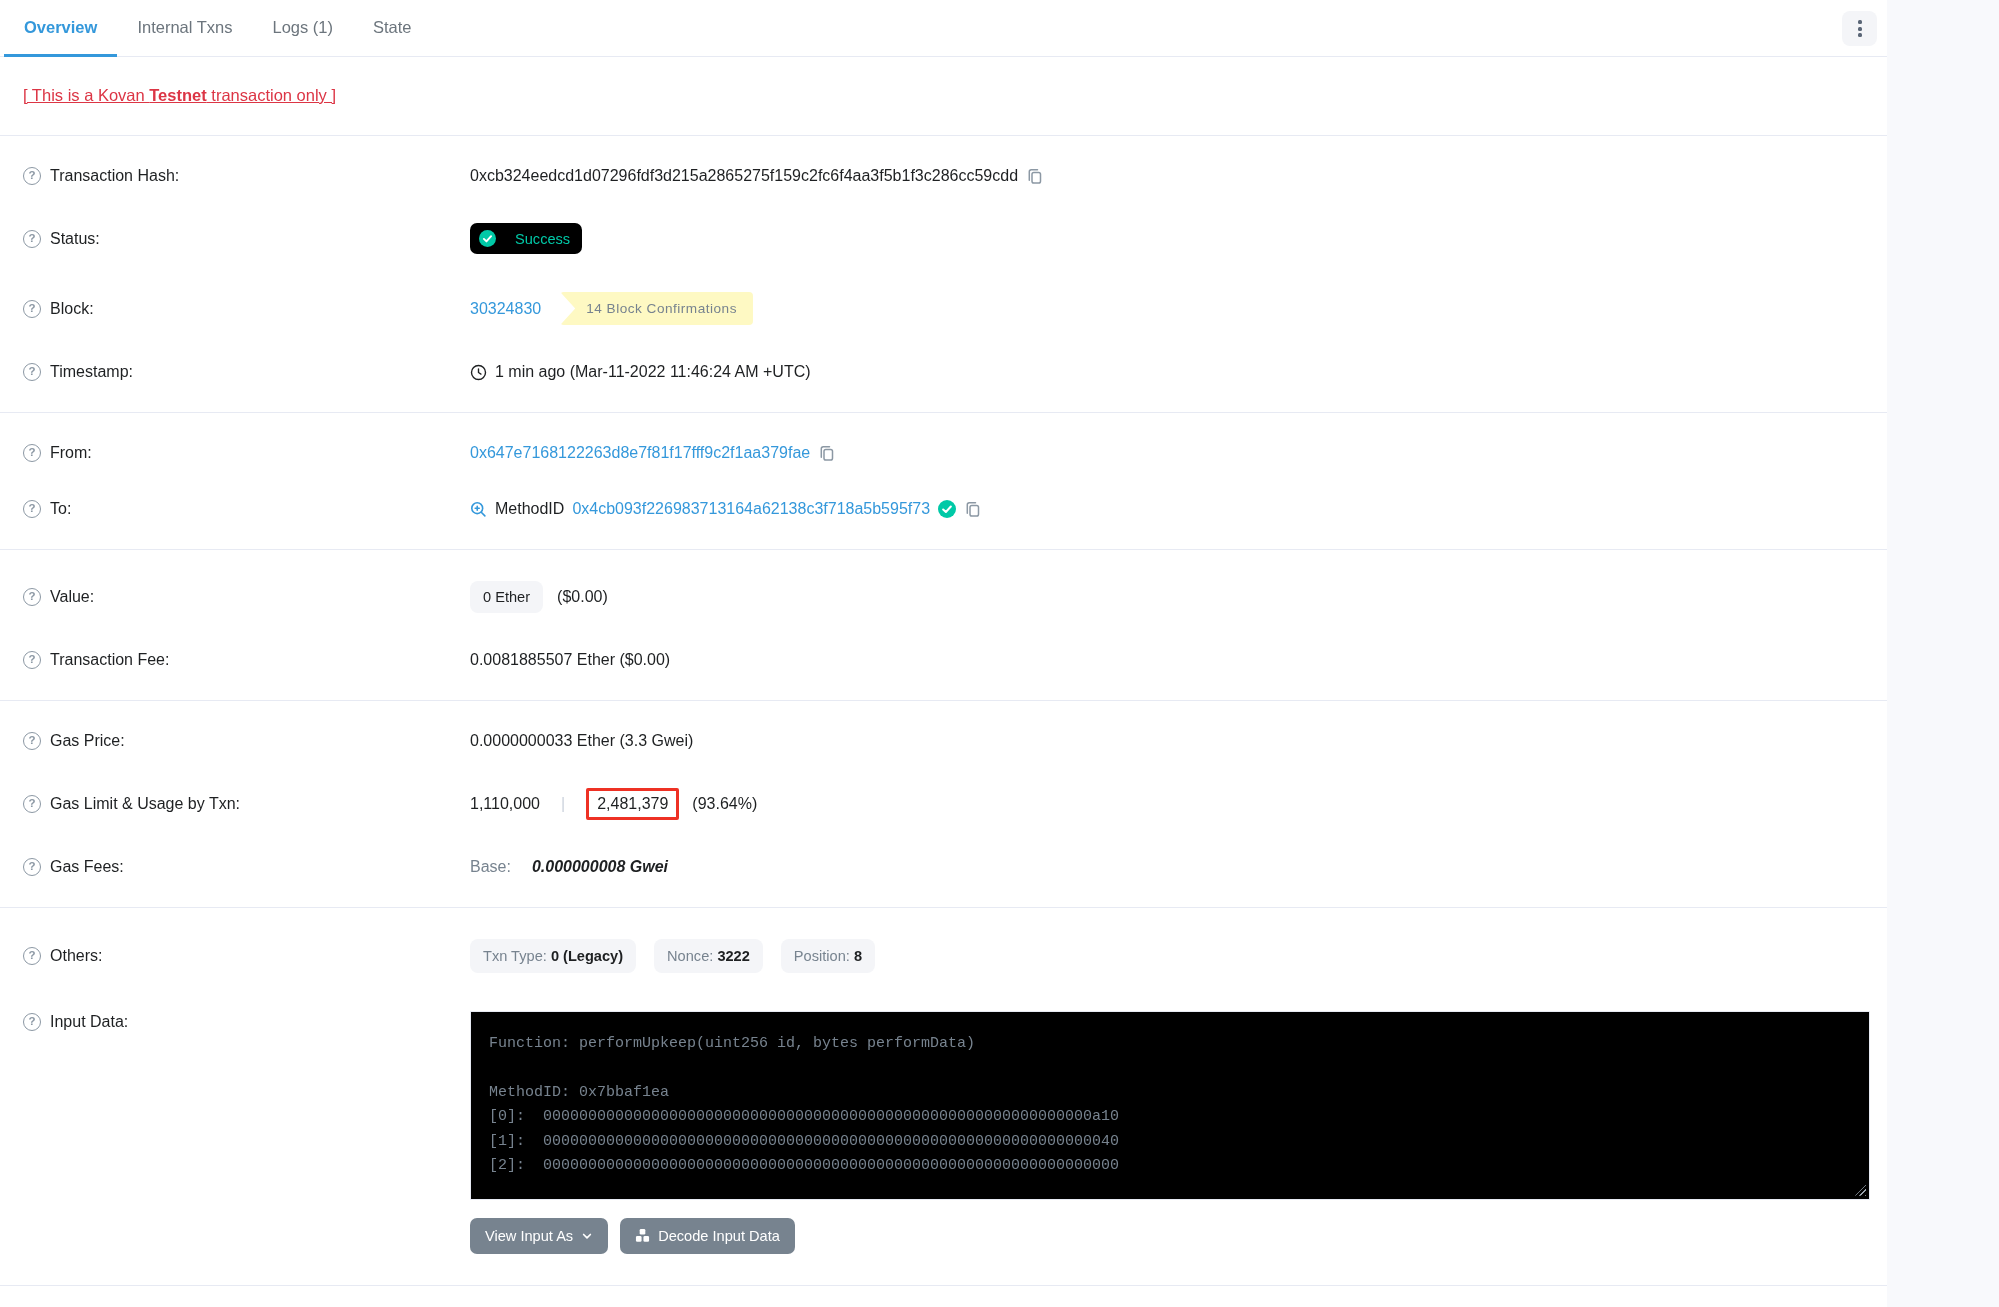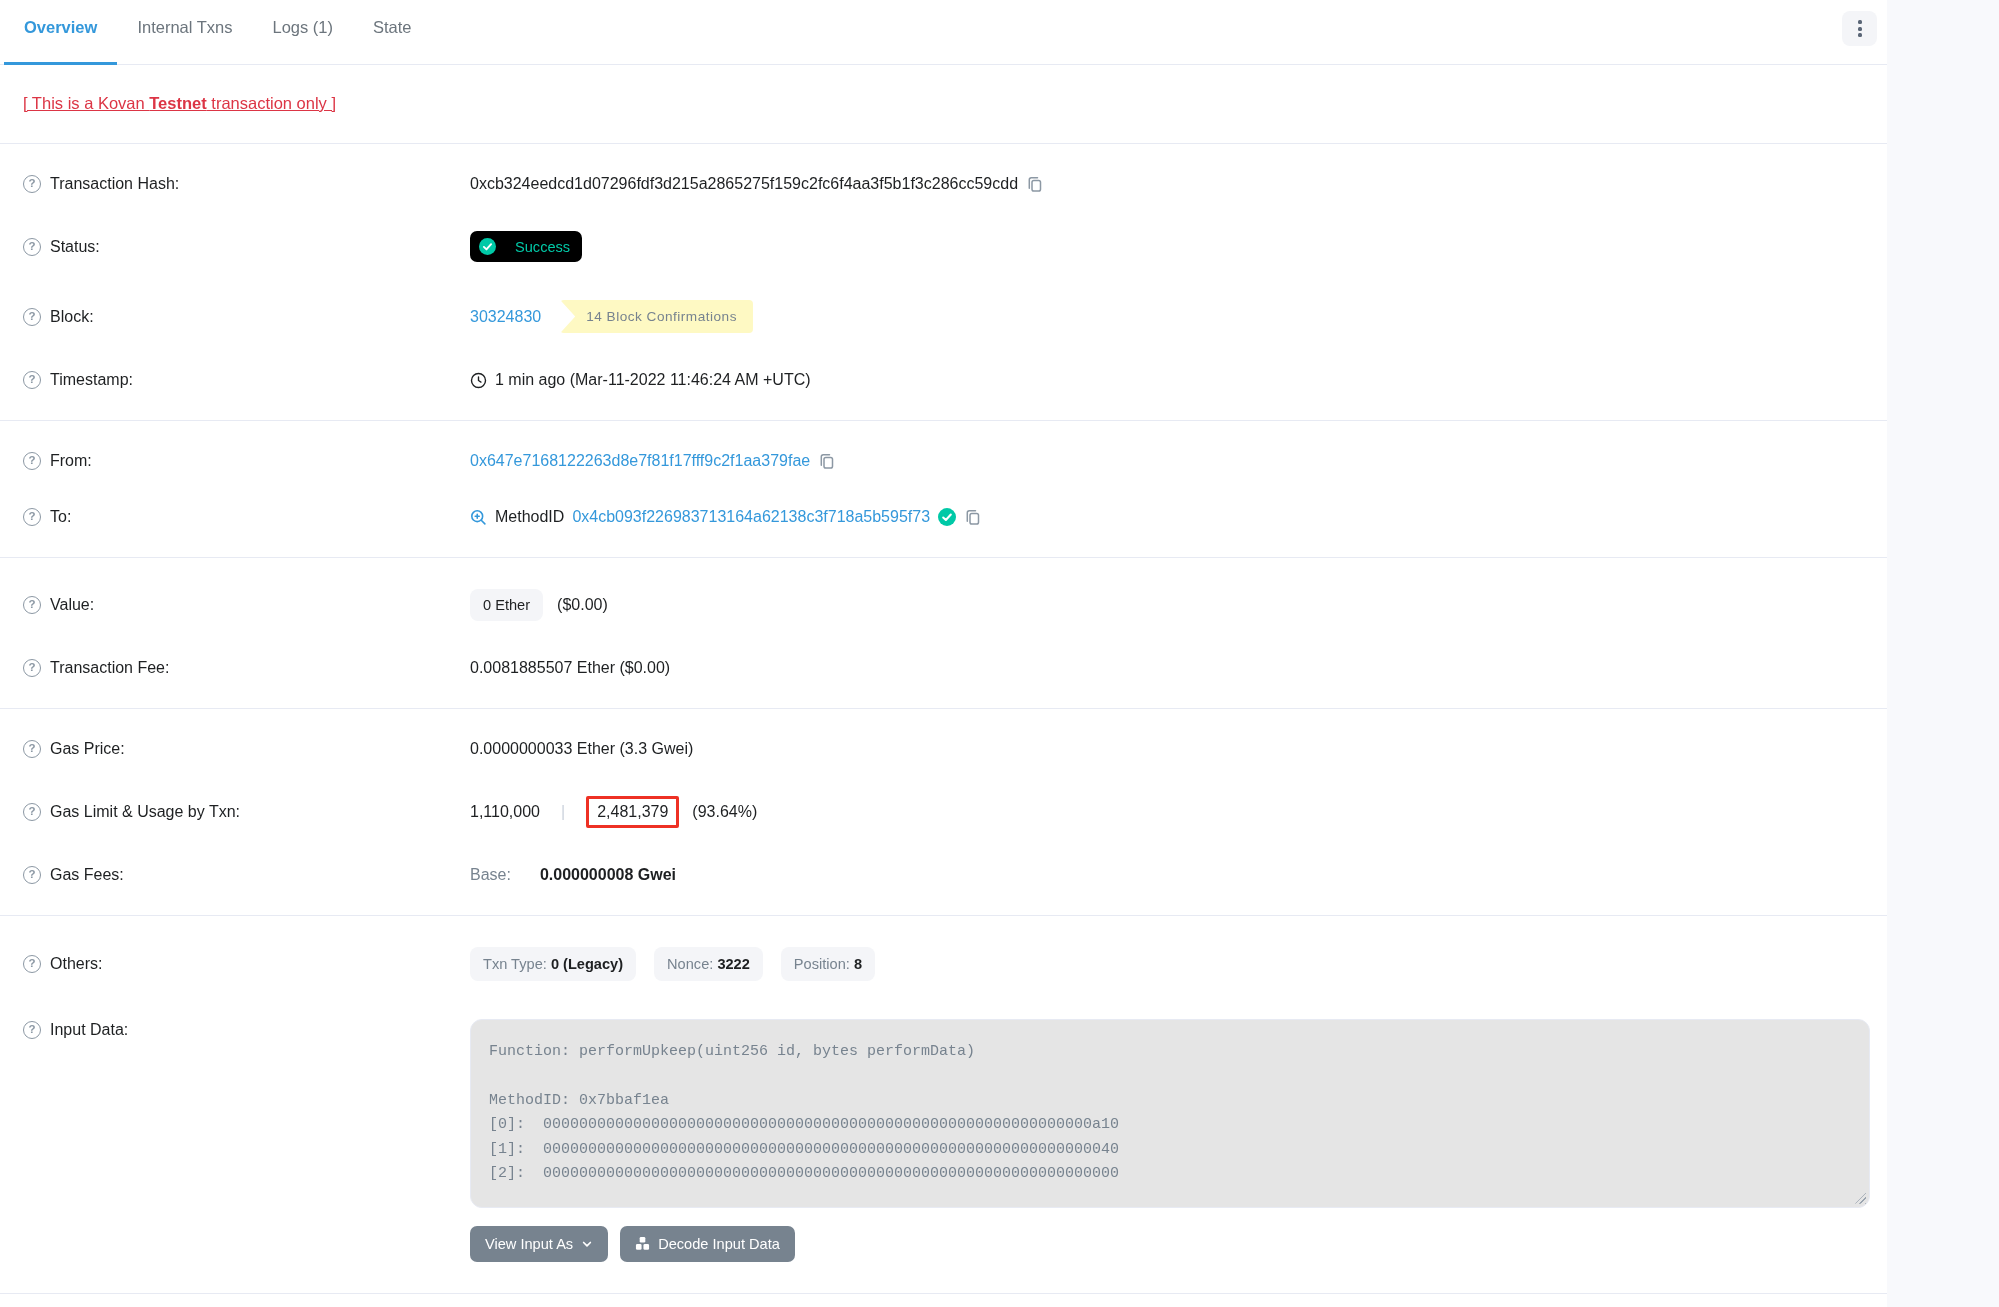--- a/index.html
+++ b/index.html
@@ -13,21 +13,21 @@
   }
   .card {
     position: absolute; left: 0; top: 0;
     width: 1887px; min-height: 1307px;
     background: #ffffff;
   }
   
   .tabbar {
     display: flex; align-items: stretch;
     border-bottom: 1px solid #e7eaf3;
-    padding: 0 4px; position: relative; height: 65px;
+    padding: 0 4px; position: relative; height: 57px;
   }
   .tab {
     padding: 18px 20px 14px; font-size: 16.5px; font-weight: 500;
     color: #6c757d; cursor: pointer; border-bottom: 3px solid transparent;
     margin-bottom: -1px; white-space: nowrap;
   }
   .tab.active { color: #3498db; border-bottom-color: #3498db; font-weight: 600; }
   .kebab {
     position: absolute; right: 10px; top: 11px;
     width: 35px; height: 35px; border-radius: 8px;
@@ -77,24 +77,24 @@
   }
   .pill { background: #f4f5f8; border-radius: 8px; padding: 9px 13px; font-size: 14.6px; margin-right: 10px; }
   .pill .k { color: #77838f; }
   .pill .v { color: #1e2022; font-weight: 600; }
   .muted { color: #77838f; }
   .sep { color: #ccd3dd; margin: 0 13px; }
   .redbox {
     display: inline-block; border: 3px solid #ee3124; border-radius: 2px;
     padding: 4px 8px; margin-right: 5px;
   }
-  .base-val { font-weight: 600; margin-left: 21px; }
+  .base-val { font-weight: 600; margin-left: 13px; font-style: italic; }
   
   .input-box {
-    width: 100%; background: #e5e5e5; border: 1px solid #e7eaf3; border-radius: 12px;
+    width: 100%; background: #000000; border: 1px solid #e7eaf3; border-radius: 0;
     padding: 20px 18px; position: relative;
     font-family: "Liberation Mono", monospace; font-size: 15px; line-height: 1.63;
     color: #77838f; white-space: pre; overflow: hidden;
   }
   .input-box::after {
     content: ""; position: absolute; right: 3px; bottom: 3px; width: 11px; height: 11px;
     background: repeating-linear-gradient(135deg, transparent 0 2.5px, #9aa4af 2.5px 4px);
     clip-path: polygon(100% 0, 0 100%, 100% 100%);
   }
   .input-actions { display: flex; gap: 12px; margin-top: 18px; }

